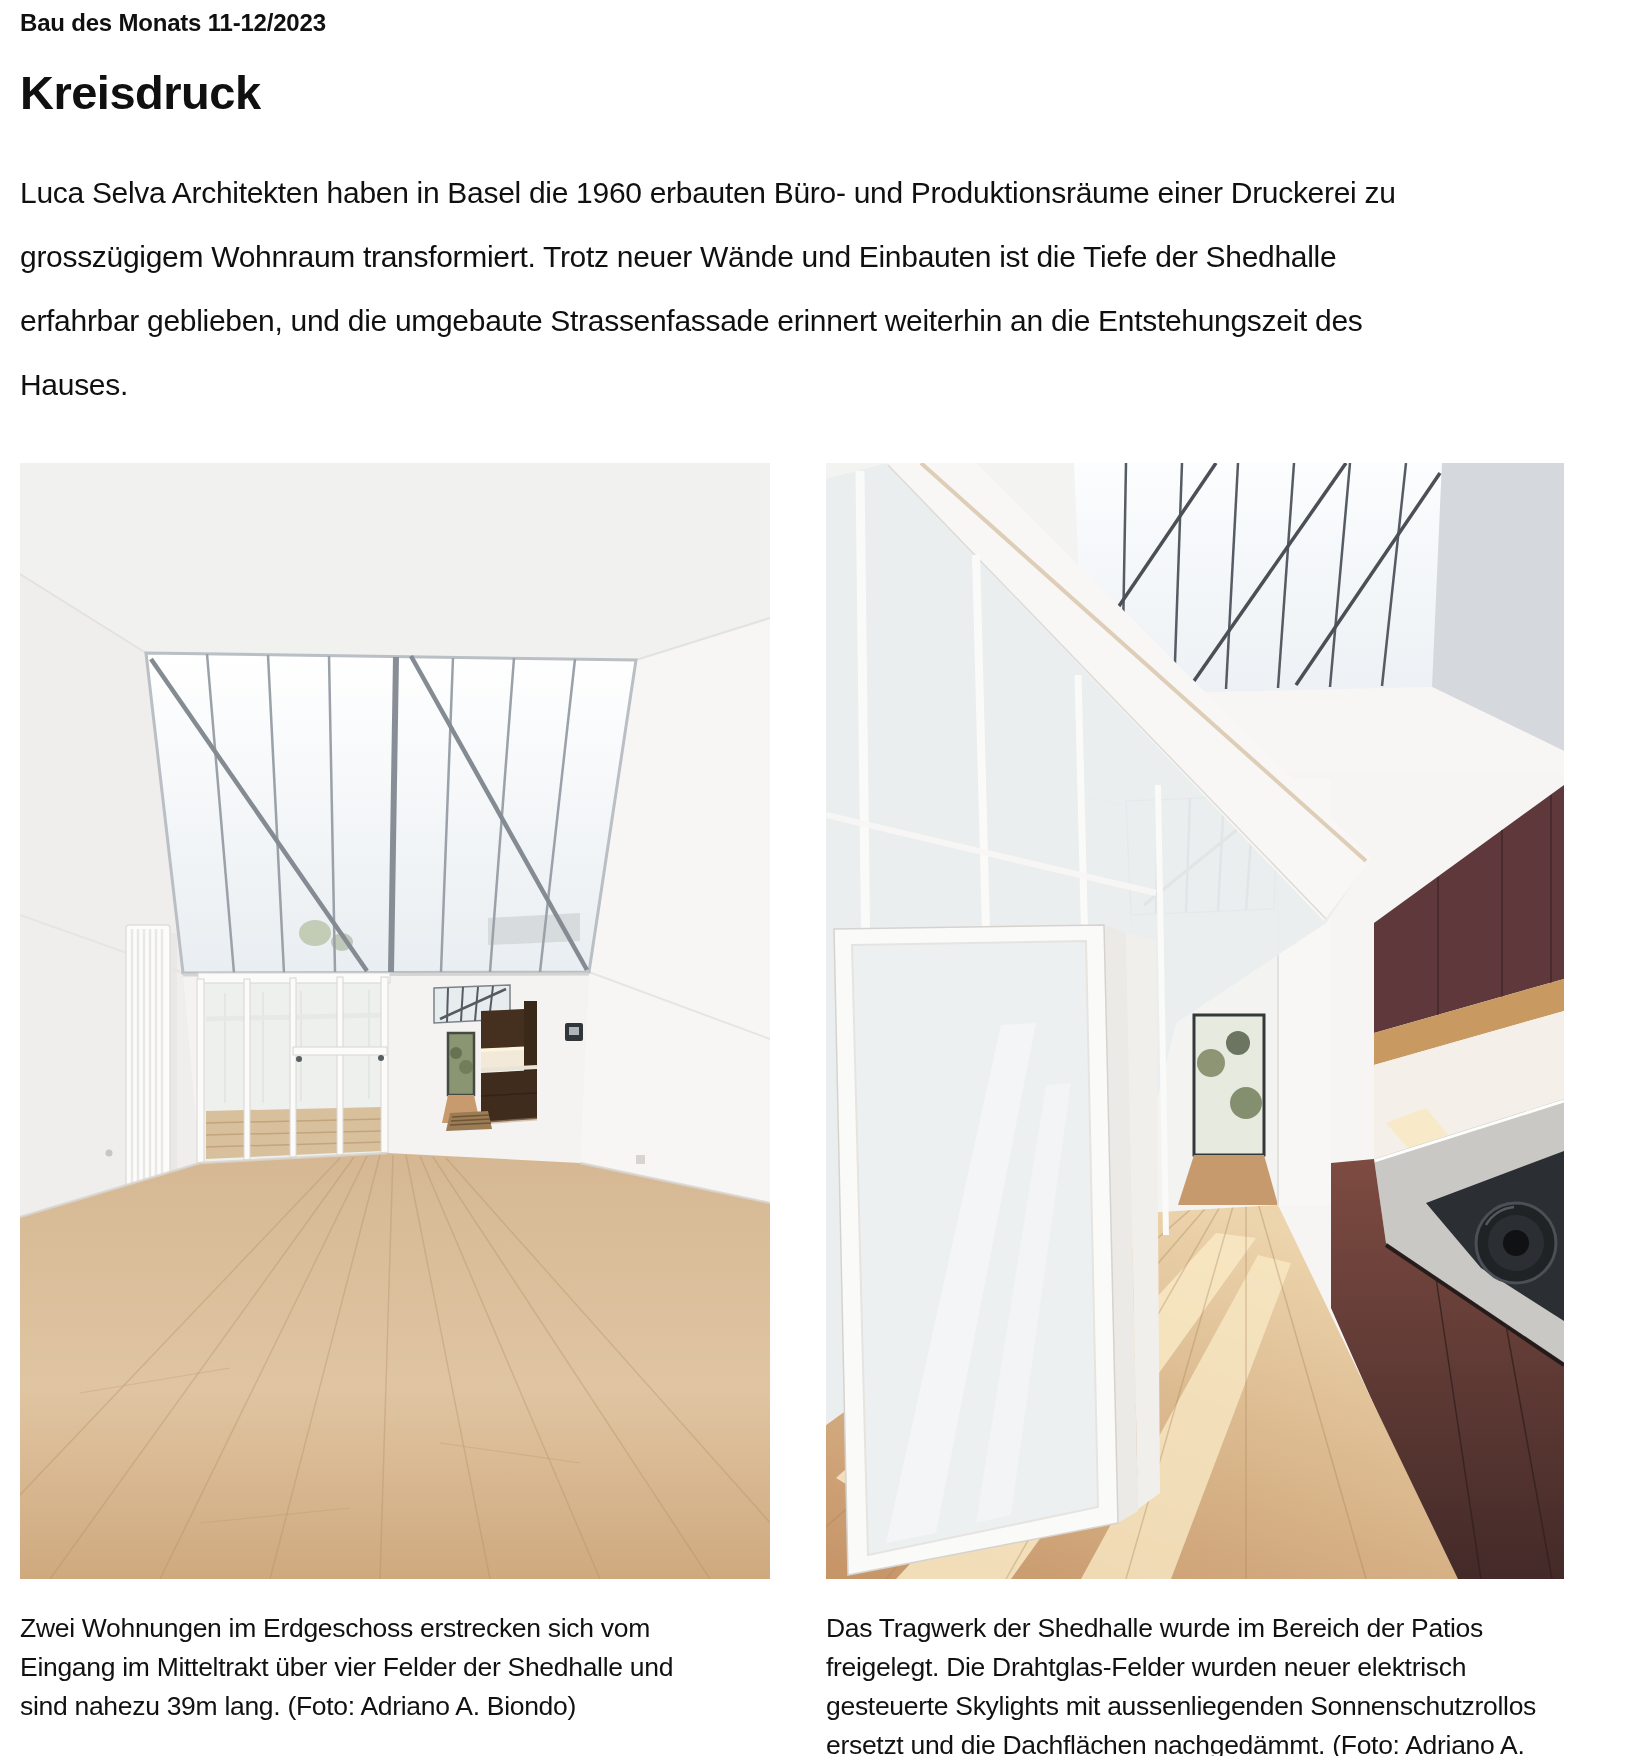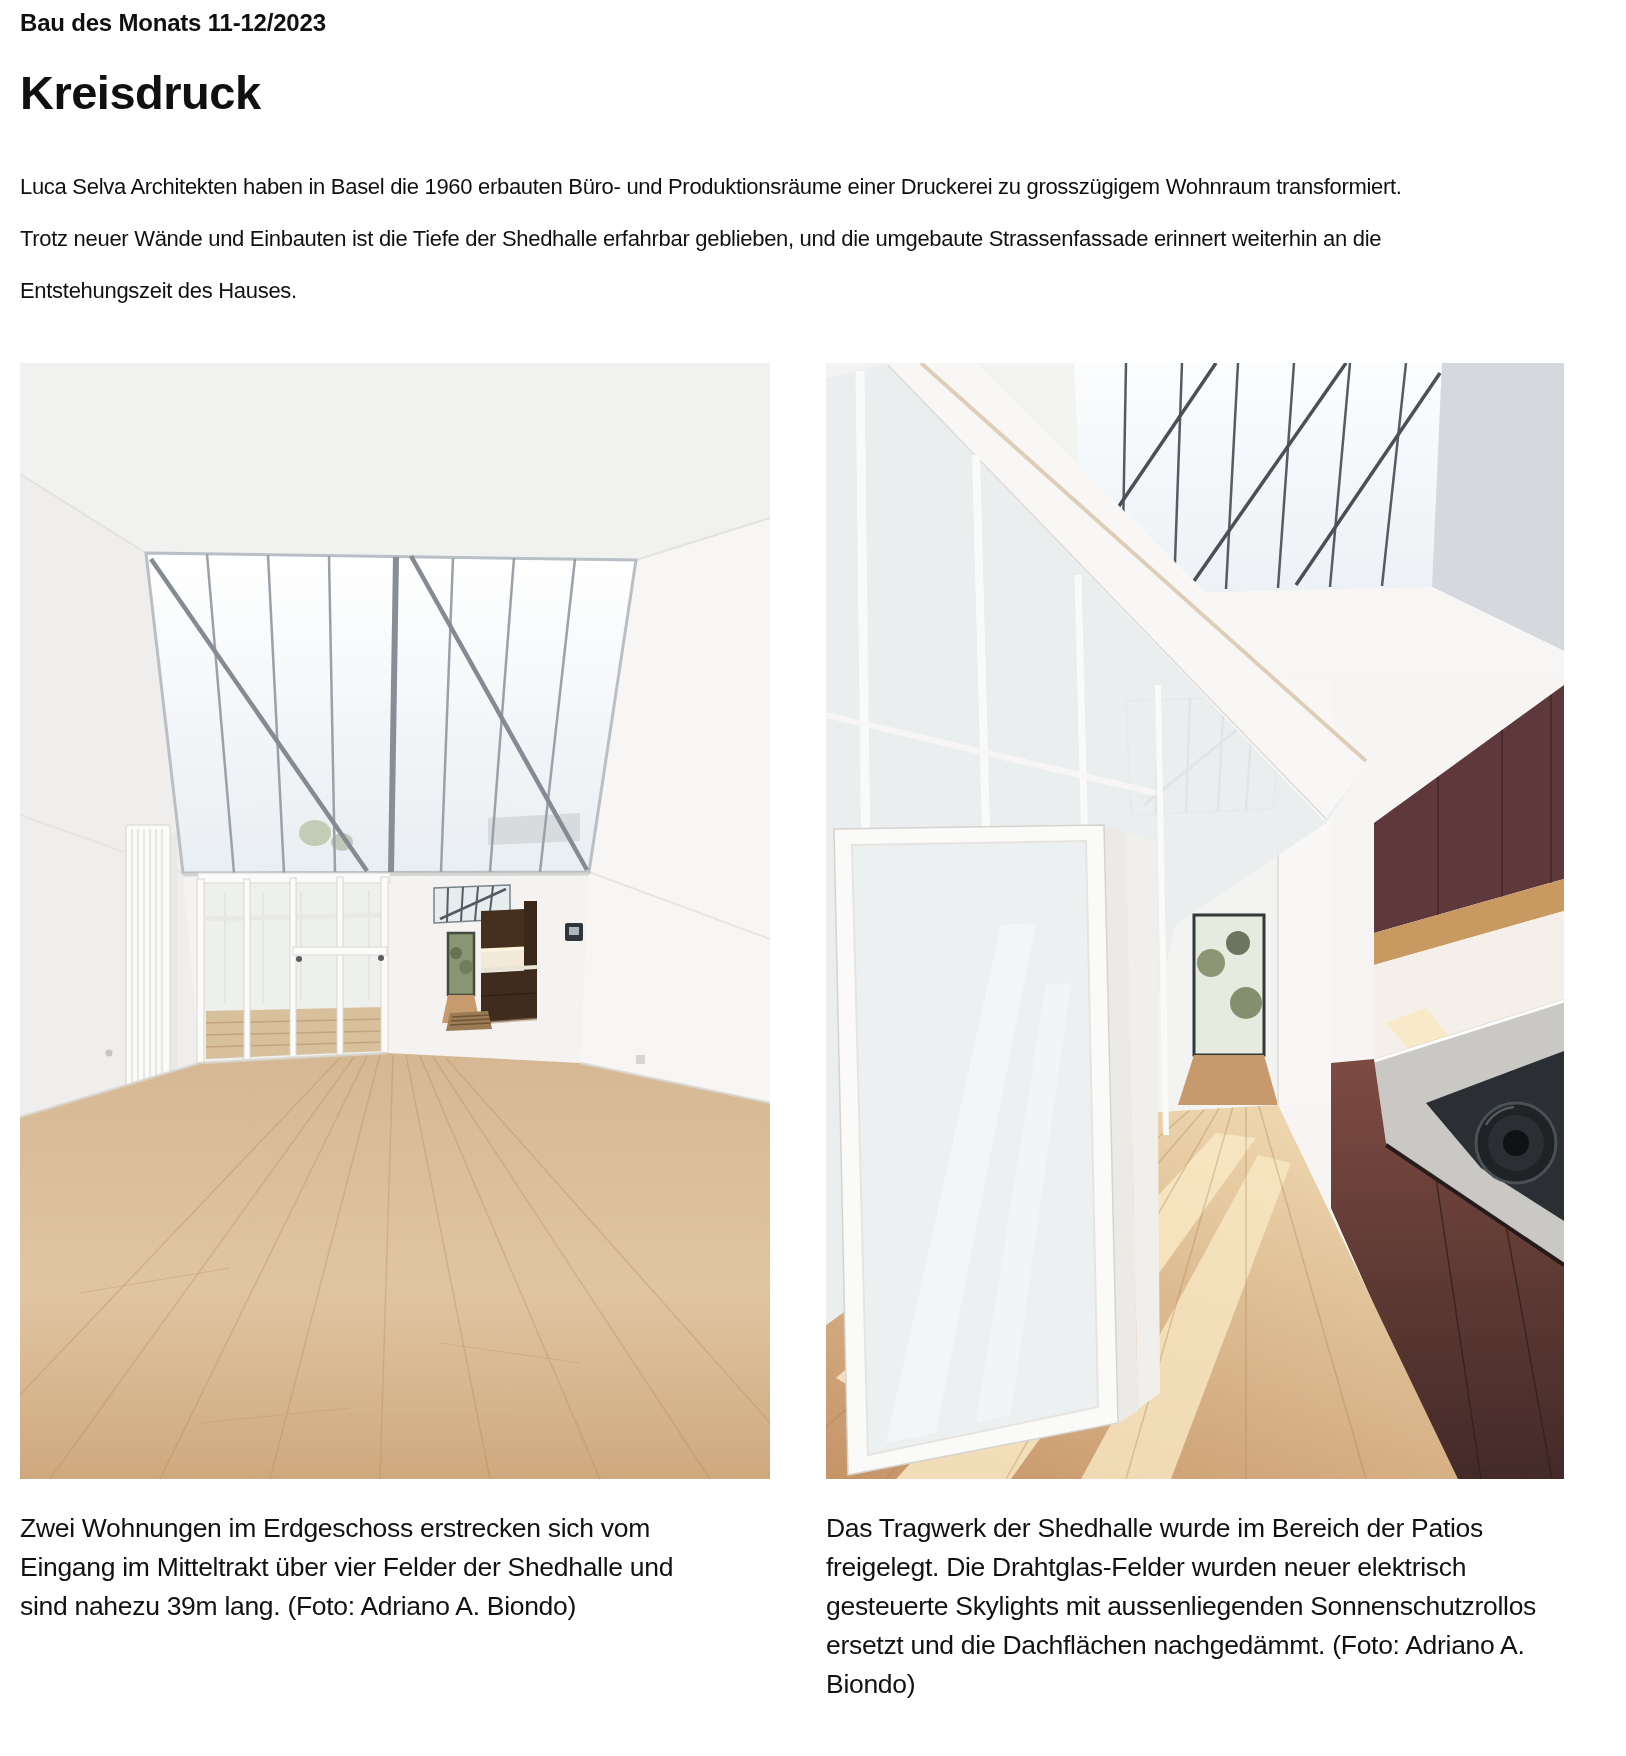--- a/index.html
+++ b/index.html
@@ -2,21 +2,21 @@
 <html><head>
 <meta charset="utf-8">
 <style>
   html,body{margin:0;padding:0;background:#ffffff;}
   body{width:1626px;height:1756px;overflow:hidden;
        font-family:"Liberation Sans", sans-serif;color:#101010;
        -webkit-font-smoothing:antialiased;}
   .page{padding:8px 20px 0 20px;}
   .kicker{font-size:24px;line-height:30px;font-weight:700;letter-spacing:-0.2px;}
   .title{font-size:47px;line-height:56px;font-weight:700;letter-spacing:-0.5px;margin-top:10px;}
-  .intro{font-size:22px;line-height:52px;letter-spacing:-0.3px;max-width:1408px;margin-top:40px;}
+  .intro{font-size:30px;line-height:64px;letter-spacing:-0.3px;max-width:1408px;margin-top:40px;}
   .figures{display:flex;gap:56px;margin-top:46px;}
   figure{margin:0;padding:0;}
   figure svg{display:block;background:#f3f2f0;}
   figcaption{margin-top:30px;font-size:26.5px;line-height:39px;letter-spacing:-0.3px;color:#111;}
   .cap-left{width:662px;}
   .cap-right{width:740px;}
 </style>
 </head>
 <body>
 

